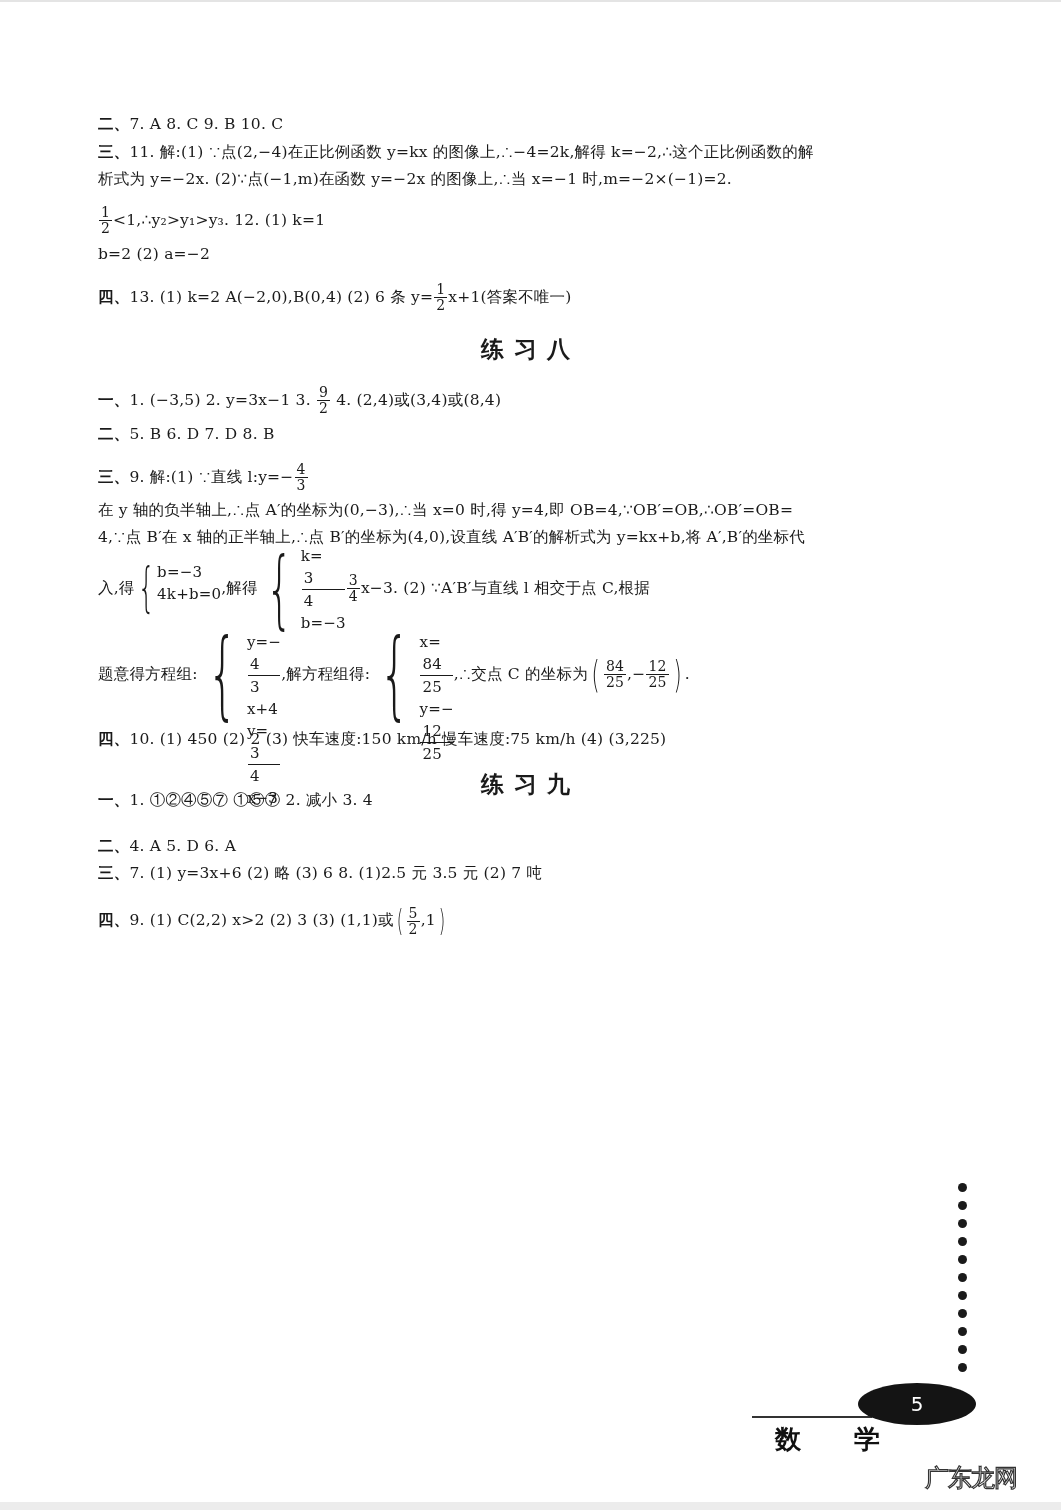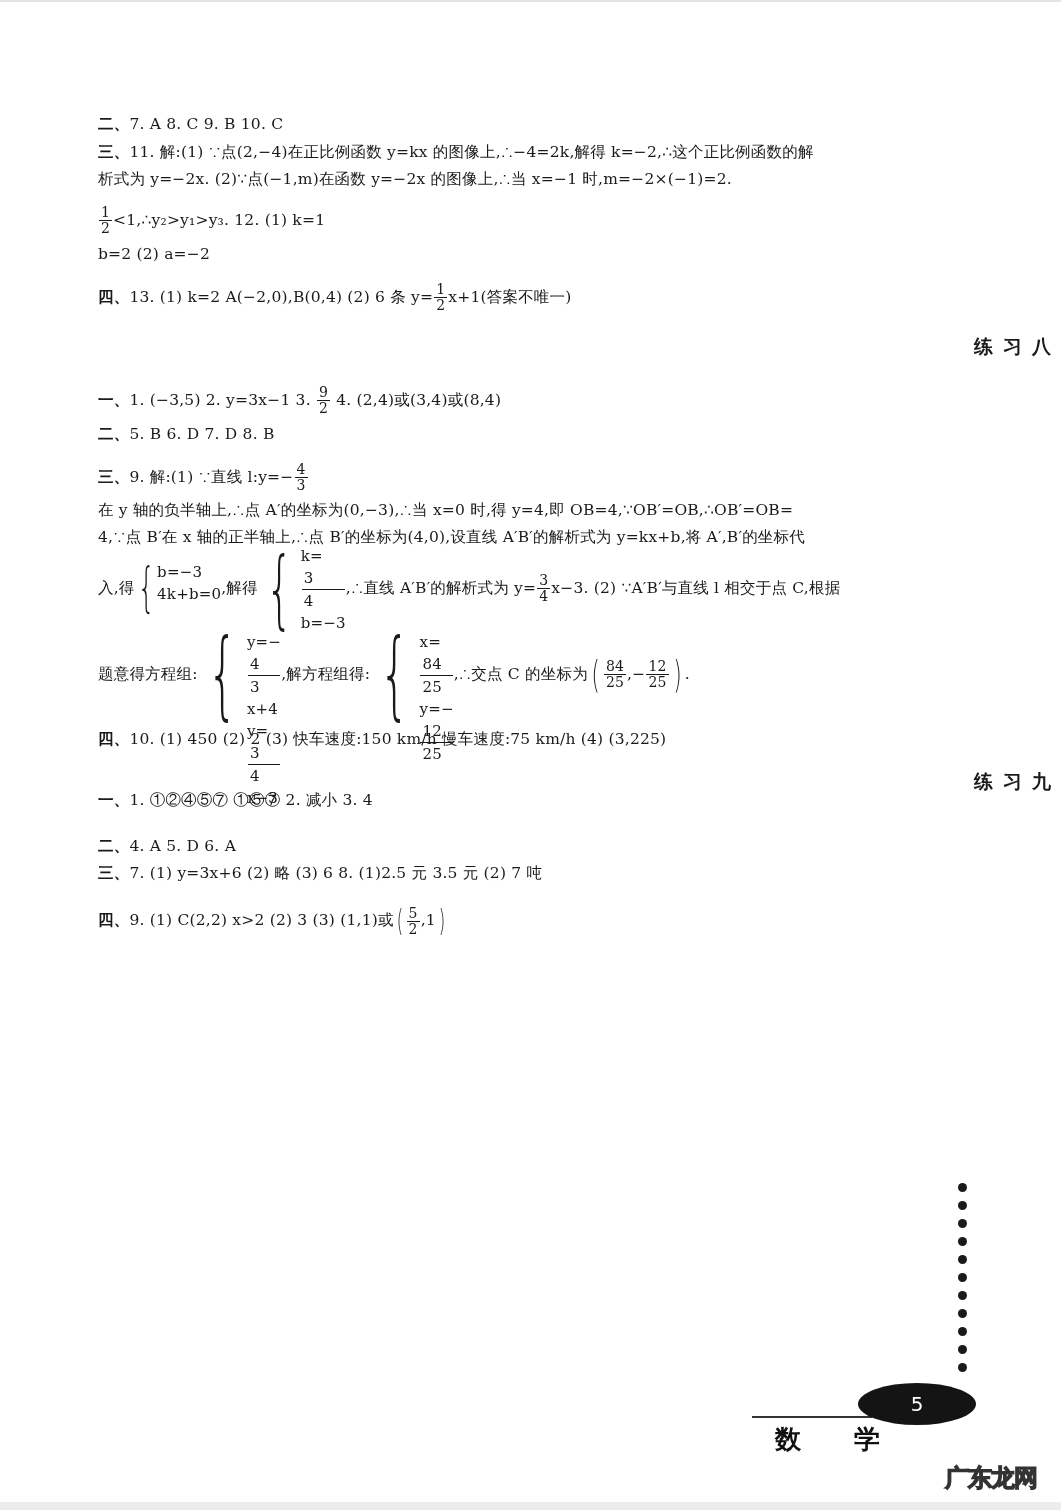--- a/index.html
+++ b/index.html
@@ -11,23 +11,23 @@
   .topline { position: absolute; left: 0; top: 0; width: 1061px; height: 2px; background: #e4e4e4; }
   .bottomstrip { position: absolute; left: 0; bottom: 0; width: 1061px; height: 8px; background: #ececec; }
 
   .line {
     position: absolute; left: 98px; font-size: 15.5px; white-space: nowrap; line-height: 20px;
     letter-spacing: 0.2px;
   }
   .lbl { font-weight: bold; }
 
   .heading {
-    position: absolute; left: 0; width: 1061px; text-align: right;
+    position: absolute; left: 0; width: 1061px; text-align: center;
     font-family: "DejaVu Sans", "Liberation Sans", sans-serif;
-    font-weight: bold; font-size: 19px; letter-spacing: 10px;
+    font-weight: bold; font-size: 23px; letter-spacing: 10px;
   }
 
   
   .frac { display: inline-flex; flex-direction: column; align-items: center; vertical-align: middle; font-size: 14px; line-height: 15px; margin: 0 1px; }
   .frac .num { border-bottom: 1px solid #1a1a1a; padding: 0 2px; }
   .frac .den { padding: 0 2px; }
 
   
   .sys { display: inline-flex; align-items: stretch; vertical-align: middle; }
   .brace { font-size: 54px; line-height: 54px; font-family: "DejaVu Sans", sans-serif; font-weight: 100; transform: scaleX(0.5); margin: 0 -6px 0 -6px; display: flex; align-items: center; }
@@ -45,21 +45,21 @@
     position: absolute; left: 858px; top: 1383px; width: 118px; height: 42px; border-radius: 50%;
     background: #141414; color: #ffffff; display: flex; align-items: center; justify-content: center;
     font-family: "DejaVu Sans", "Liberation Sans", sans-serif; font-size: 20px;
   }
   .subject {
     position: absolute; left: 775px; top: 1422px; font-family: "DejaVu Sans", sans-serif;
     font-weight: bold; font-size: 26px; letter-spacing: 22px; color: #111;
   }
   .watermark {
     position: absolute; left: 925px; top: 1462px; font-family: "DejaVu Sans", sans-serif;
-    font-size: 24px; font-weight: bold; color: #ffffff; letter-spacing: -1px; margin-left: 20px;
+    font-size: 24px; font-weight: normal; color: #ffffff; letter-spacing: -1px;
     -webkit-text-stroke: 1.2px #333;
   }
 </style>
 </head>
 <body>
 
 <div class="topline"></div>
 
 <div class="line" style="top:114px">
   <span class="lbl">二、</span><span>7. A   8. C   9. B   10. C</span>
@@ -125,21 +125,20 @@
       <span>
           <span>k=</span>
           <span class="frac">
             <span class="num">3</span>
             <span class="den">4</span>
           </span>
         </span>
       <span>b=−3</span>
     </span>
   </span>
-  <span>,∴直线 A′B′的解析式为 y=</span>
     <span class="frac">
       <span class="num">3</span>
       <span class="den">4</span>
     </span>
     <span>x−3.  (2) ∵A′B′与直线 l 相交于点 C,根据</span>
 </div>
 <div class="line" style="top:628px; height:92px; display:flex; align-items:center;">
   <span>题意得方程组:</span>
   <span class="sys">
     <span class="brace big" style="font-size:96px">{</span>

